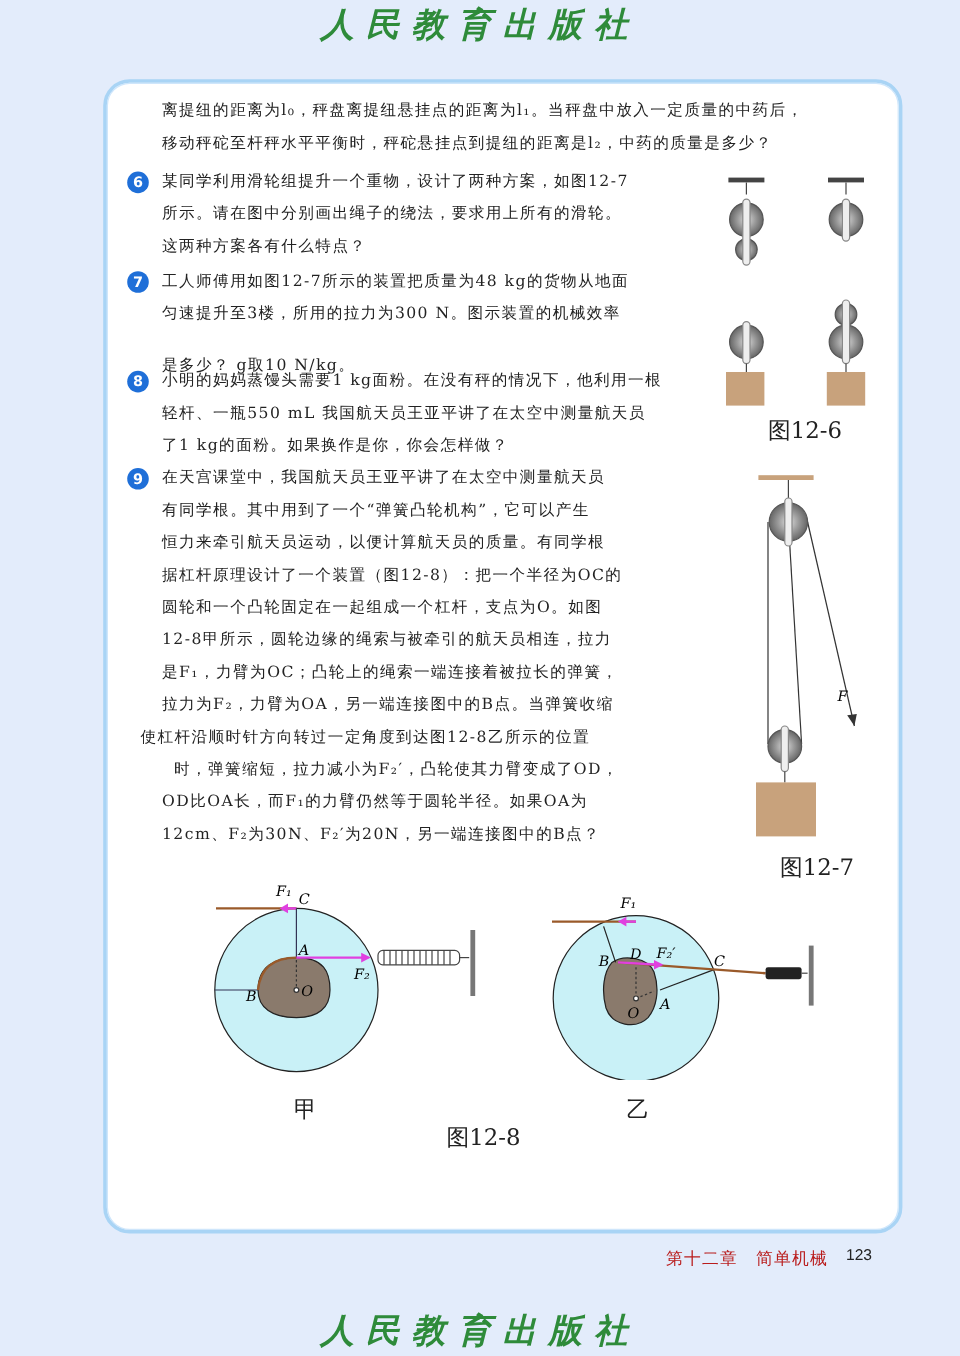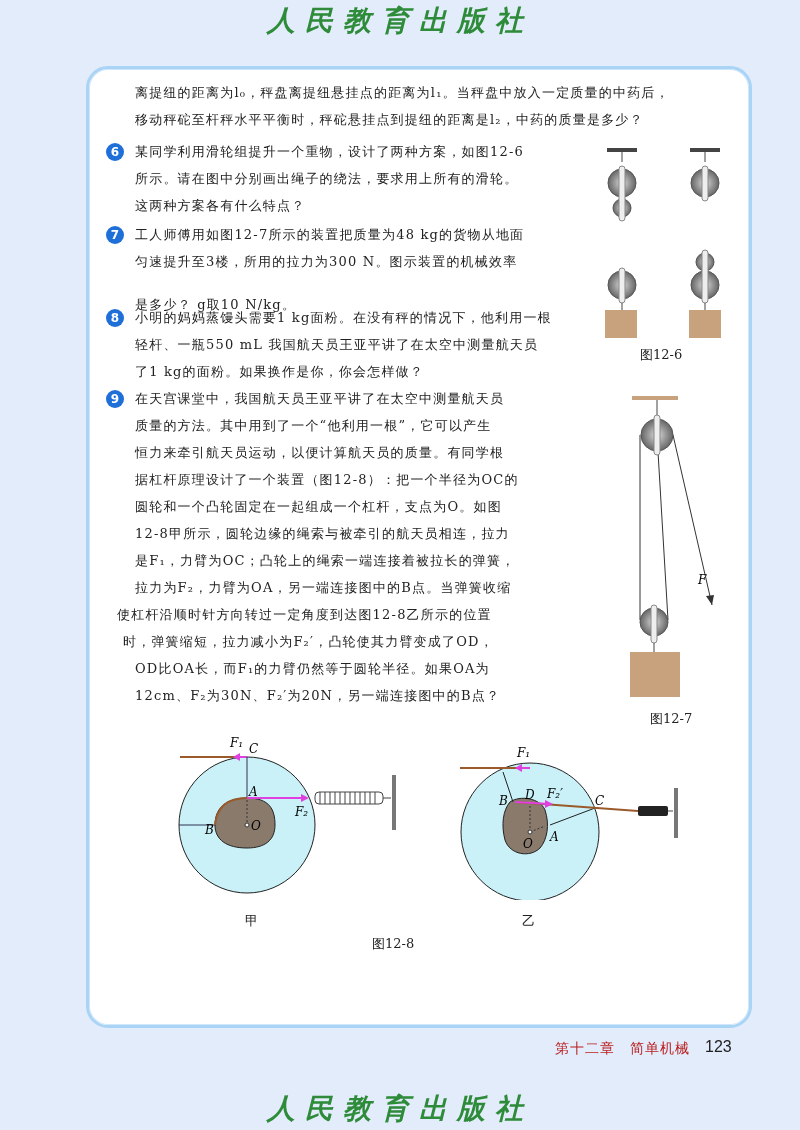--- a/index.html
+++ b/index.html
@@ -8,61 +8,61 @@
   .publisher { position:absolute; left:0; width:800px; text-align:center; color:#2e8b3a;
                font-style:italic; font-size:28px; letter-spacing:10px; font-weight:bold; }
   .publisher.top { top:2px; }
   .publisher.bottom { top:1090px; }
   .panel { position:absolute; left:86px; top:66px; width:660px; height:956px; background:#fff;
            border:3px solid #a9d4f5; border-radius:22px; box-shadow:0 0 0 1px #cfe6fb inset; }
   .line { position:absolute; font-size:13px; line-height:26px; white-space:nowrap; letter-spacing:1.2px; }
   .badge { position:absolute; left:106px; width:18px; height:18px; border-radius:50%; background:#1f6fd8;
            color:#fff; font-family:"DejaVu Sans",sans-serif; font-size:12px; font-weight:bold;
            text-align:center; line-height:18px; }
-  .cap { position:absolute; font-size:13px; font-family:"DejaVu Serif",serif; }
+  .cap { position:absolute; font-size:19px; font-family:"DejaVu Serif",serif; }
   .footer { position:absolute; top:1040px; left:555px; font-size:14px; font-weight:normal; color:#b91c1c; letter-spacing:1px; }
-  .pagenum { position:absolute; top:1038px; left:705px; font-family:"Liberation Sans",sans-serif; font-size:16px; }
+  .pagenum { position:absolute; top:1038px; left:705px; font-family:"Liberation Sans",sans-serif; font-size:13px; }
   svg text { font-family:"DejaVu Serif",serif; font-style:italic; }
 </style>
 </head>
 <body>
 
 <div class="publisher top">人民教育出版社</div>
 
 <div class="panel"></div>
 
 <div class="line" style="left:135px;top:80px">离提纽的距离为l₀，秤盘离提纽悬挂点的距离为l₁。当秤盘中放入一定质量的中药后，</div>
 <div class="line" style="left:135px;top:107px">移动秤砣至杆秤水平平衡时，秤砣悬挂点到提纽的距离是l₂，中药的质量是多少？</div>
 
 <div class="badge" style="top:143px">6</div>
-<div class="line" style="left:135px;top:139px">某同学利用滑轮组提升一个重物，设计了两种方案，如图12-6</div>
+<div class="line" style="left:135px;top:139px">某同学利用滑轮组提升一个重物，设计了两种方案，如图12-7</div>
 <div class="line" style="left:135px;top:166px">所示。请在图中分别画出绳子的绕法，要求用上所有的滑轮。</div>
 <div class="line" style="left:135px;top:193px">这两种方案各有什么特点？</div>
 
 <div class="badge" style="top:226px">7</div>
 <div class="line" style="left:135px;top:222px">工人师傅用如图12-7所示的装置把质量为48 kg的货物从地面</div>
 <div class="line" style="left:135px;top:249px">匀速提升至3楼，所用的拉力为300 N。图示装置的机械效率</div>
 <div class="line" style="left:135px;top:292px">是多少？ g取10 N/kg。</div>
 
 <div class="badge" style="top:309px">8</div>
 <div class="line" style="left:135px;top:305px">小明的妈妈蒸馒头需要1 kg面粉。在没有秤的情况下，他利用一根</div>
 <div class="line" style="left:135px;top:332px">轻杆、一瓶550 mL 我国航天员王亚平讲了在太空中测量航天员</div>
 <div class="line" style="left:135px;top:359px">了1 kg的面粉。如果换作是你，你会怎样做？</div>
 
 <div class="badge" style="top:390px">9</div>
 <div class="line" style="left:135px;top:386px">在天宫课堂中，我国航天员王亚平讲了在太空中测量航天员</div>
-<div class="line" style="left:135px;top:413px">质量的方法。其中用到了一个“他利用一根”，它可以产生</div>
+<div class="line" style="left:135px;top:413px">有同学根。其中用到了一个“弹簧凸轮机构”，它可以产生</div>
 <div class="line" style="left:135px;top:440px">恒力来牵引航天员运动，以便计算航天员的质量。有同学根</div>
 <div class="line" style="left:135px;top:467px">据杠杆原理设计了一个装置（图12-8）：把一个半径为OC的</div>
 <div class="line" style="left:135px;top:494px">圆轮和一个凸轮固定在一起组成一个杠杆，支点为O。如图</div>
 <div class="line" style="left:135px;top:521px">12-8甲所示，圆轮边缘的绳索与被牵引的航天员相连，拉力</div>
 <div class="line" style="left:135px;top:548px">是F₁，力臂为OC；凸轮上的绳索一端连接着被拉长的弹簧，</div>
 <div class="line" style="left:135px;top:575px">拉力为F₂，力臂为OA，另一端连接图中的B点。当弹簧收缩</div>
 <div class="line" style="left:117px;top:602px">使杠杆沿顺时针方向转过一定角度到达图12-8乙所示的位置</div>
-<div class="line" style="left:123px;top:629px">时，弹簧缩短，拉力减小为F₂′，凸轮使其力臂变成了OD，</div>
+<div class="line" style="left:145px;top:629px">时，弹簧缩短，拉力减小为F₂′，凸轮使其力臂变成了OD，</div>
 <div class="line" style="left:135px;top:656px">OD比OA长，而F₁的力臂仍然等于圆轮半径。如果OA为</div>
 <div class="line" style="left:135px;top:683px">12cm、F₂为30N、F₂′为20N，另一端连接图中的B点？</div>
 
 <svg style="position:absolute;left:595px;top:140px" width="140" height="205" viewBox="0 0 140 205">
   <defs>
     <radialGradient id="pg" cx="50%" cy="50%" r="50%">
       <stop offset="0" stop-color="#ddd"></stop>
         <stop offset="0.55" stop-color="#999"></stop>
         <stop offset="1" stop-color="#666"></stop>
     </radialGradient>

